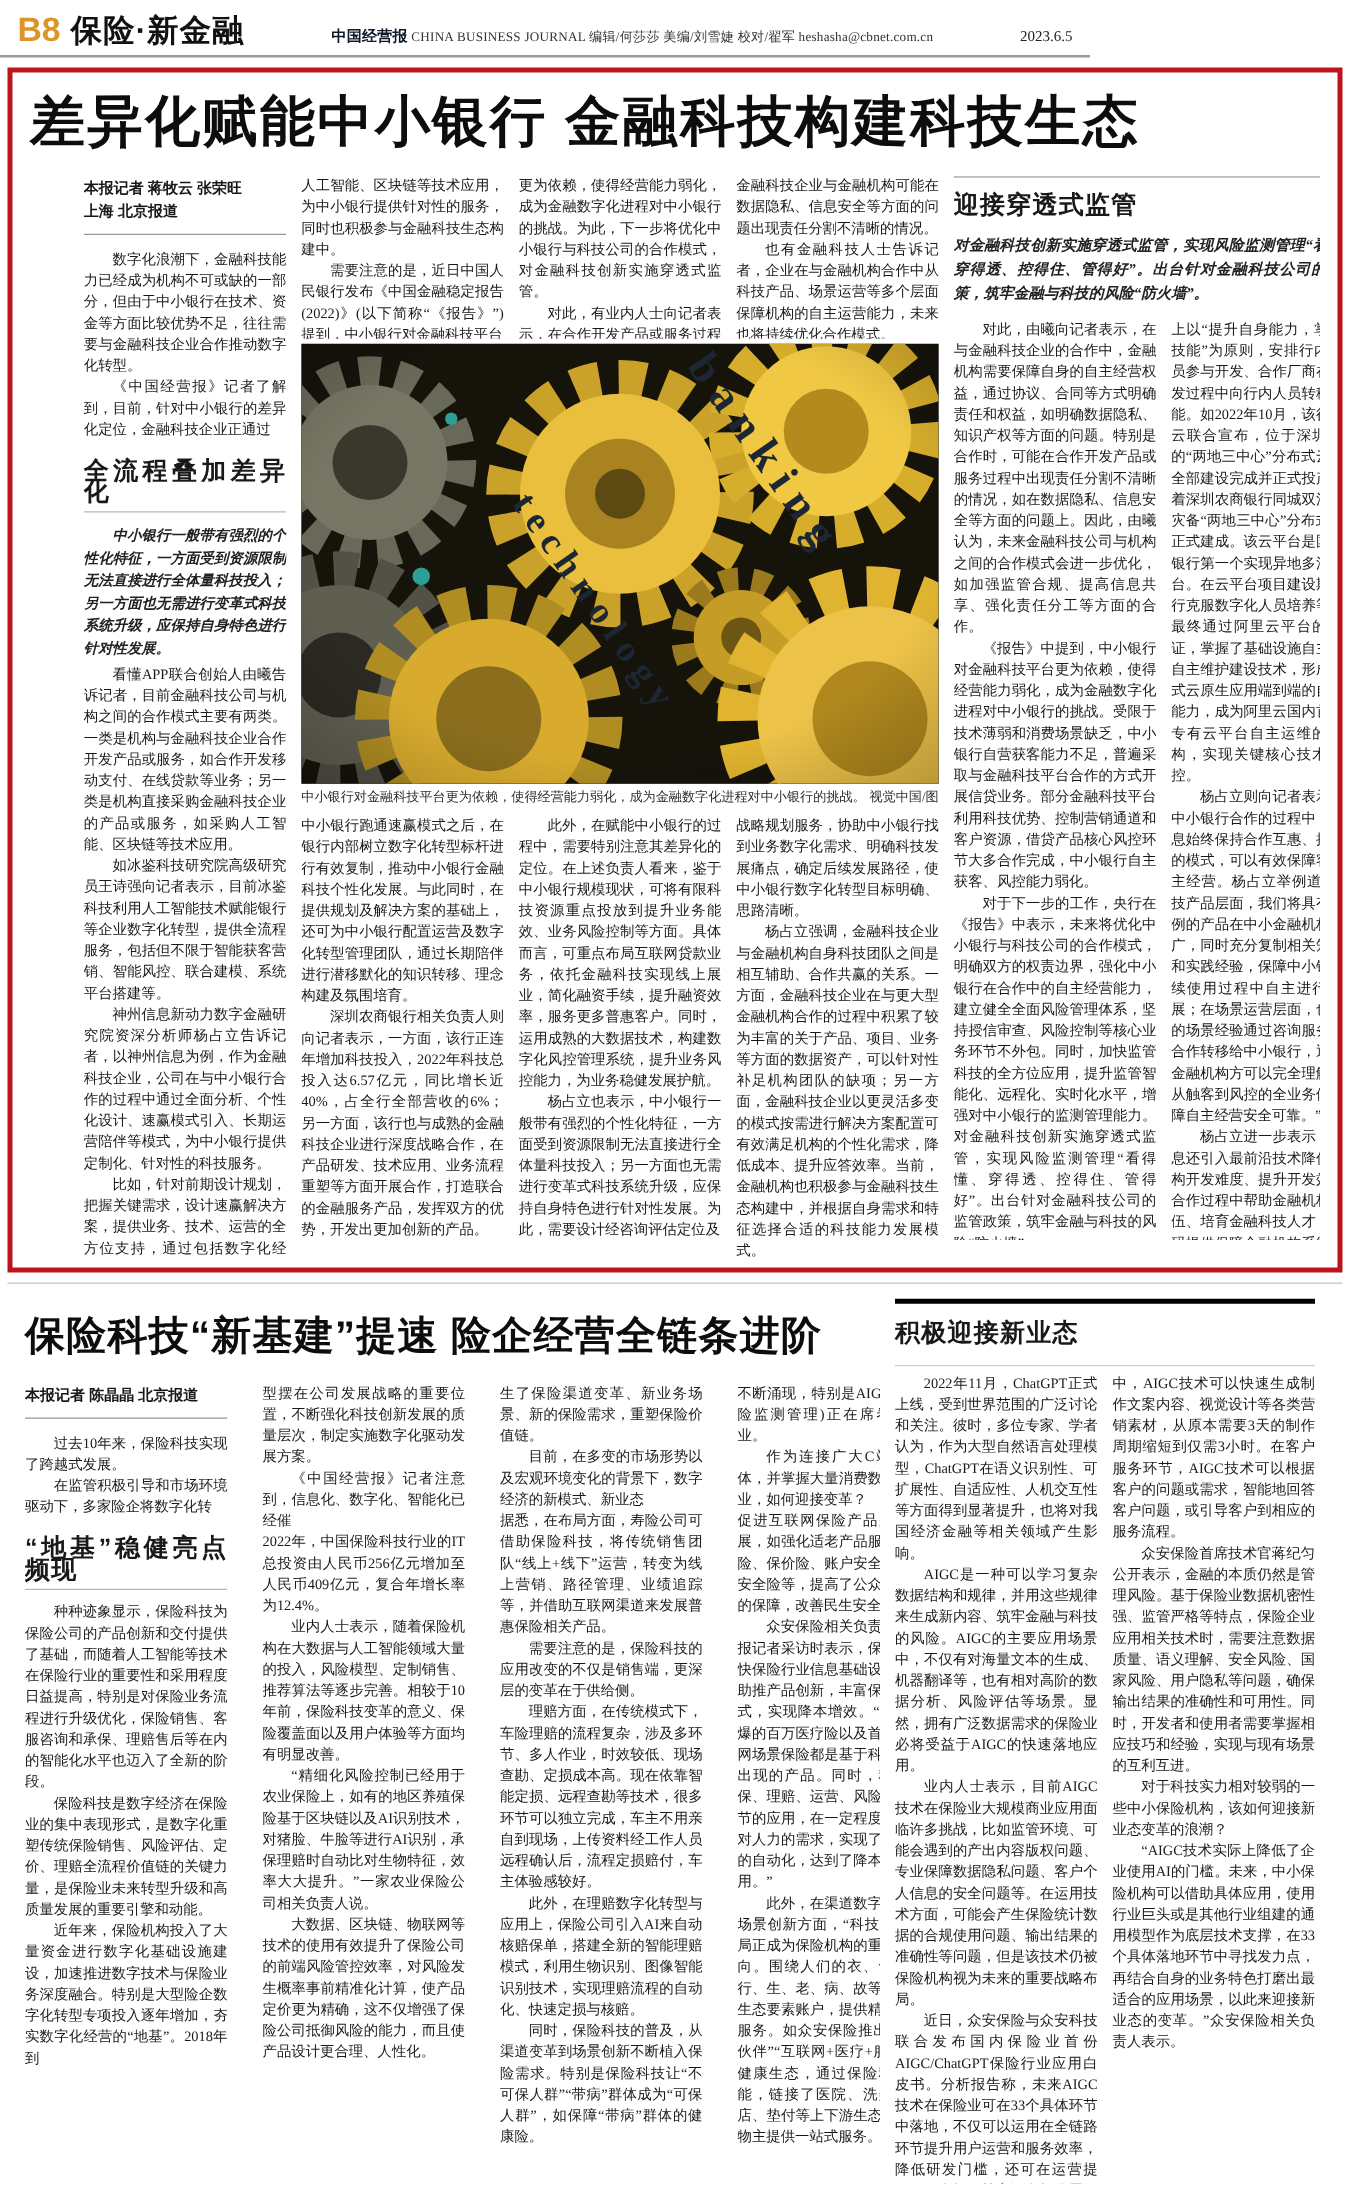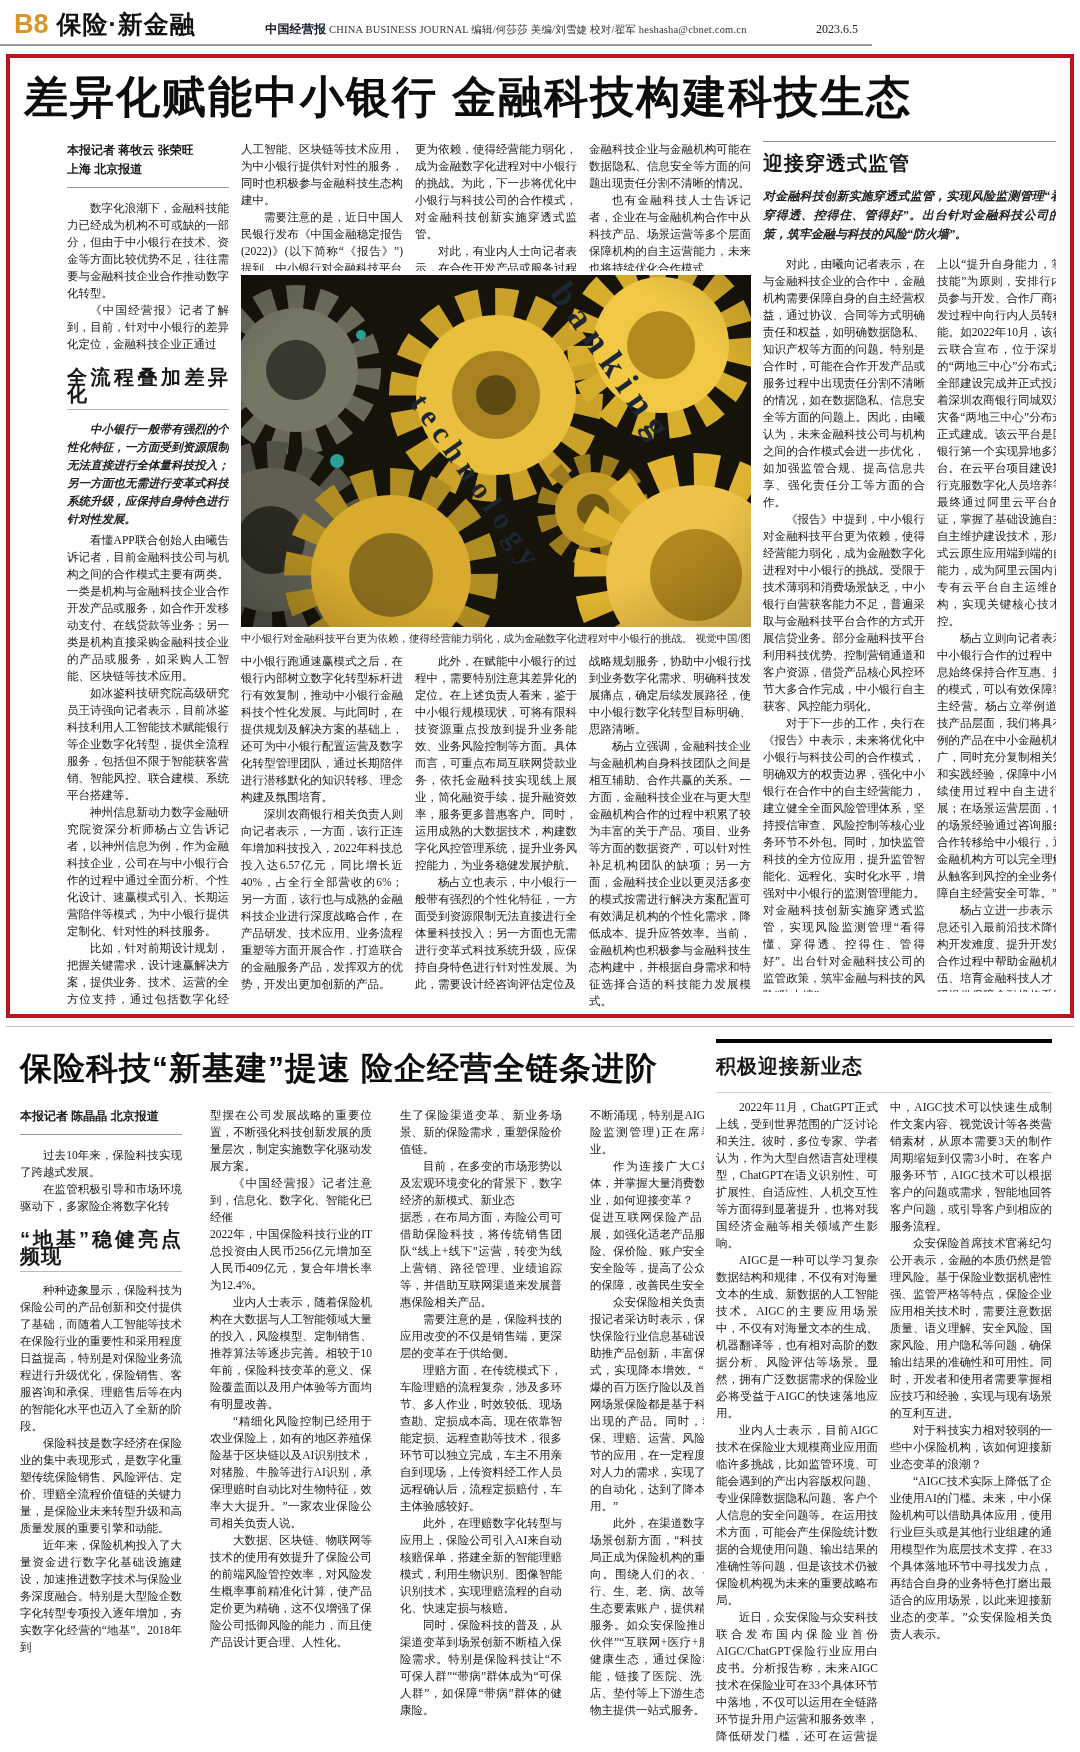--- a/index.html
+++ b/index.html
@@ -247,21 +247,21 @@
             <p>众安保险相关负责人接受本报记者采访时表示，保险科技加快保险行业信息基础设施建设，助推产品创新，丰富保险业务模式，实现降本增效。“近年来火爆的百万医疗险以及首创的互联网场景保险都是基于科技发展而出现的产品。同时，科技在核保、理赔、运营、风险防控等环节的应用，在一定程度上减少了对人力的需求，实现了保险服务的自动化，达到了降本增效的作用。”</p>
             <p>此外，在渠道数字化转型与场景创新方面，“科技+生态”布局正成为保险机构的重要发展方向。围绕人们的衣、食、住、行、生、老、病、故等场景搭建生态要素账户，提供精准的保险服务。如众安保险推出了“宠物伙伴”“互联网+医疗+服务”宠物健康生态，通过保险科技的赋能，链接了医院、洗美、宠物店、垫付等上下游生态链，为宠物主提供一站式服务。</p>
           </div>
       </div>
     </div>
     <div class="sidebar">
       <div class="sidebar-title">积极迎接新业态</div>
       <div class="scols">
         <div class="scol">
             <p>2022年11月，ChatGPT正式上线，受到世界范围的广泛讨论和关注。彼时，多位专家、学者认为，作为大型自然语言处理模型，ChatGPT在语义识别性、可扩展性、自适应性、人机交互性等方面得到显著提升，也将对我国经济金融等相关领域产生影响。</p>
-            <p>AIGC是一种可以学习复杂数据结构和规律，不仅有对海量文本的生成、新数据的人工智能技术。AIGC的主要应用场景中，不仅有对海量文本的生成、机器翻译等，也有相对高阶的数据分析、风险评估等场景。显然，拥有广泛数据需求的保险业必将受益于AIGC的快速落地应用。</p>
+            <p>AIGC是一种可以学习复杂数据结构和规律，并用这些规律来生成新内容、筑牢金融与科技的风险。AIGC的主要应用场景中，不仅有对海量文本的生成、机器翻译等，也有相对高阶的数据分析、风险评估等场景。显然，拥有广泛数据需求的保险业必将受益于AIGC的快速落地应用。</p>
             <p>业内人士表示，目前AIGC技术在保险业大规模商业应用面临许多挑战，比如监管环境、可能会遇到的产出内容版权问题、专业保障数据隐私问题、客户个人信息的安全问题等。在运用技术方面，可能会产生保险统计数据的合规使用问题、输出结果的准确性等问题，但是该技术仍被保险机构视为未来的重要战略布局。</p>
             <p>近日，众安保险与众安科技联合发布国内保险业首份AIGC/ChatGPT保险行业应用白皮书。分析报告称，未来AIGC技术在保险业可在33个具体环节中落地，不仅可以运用在全链路环节提升用户运营和服务效率，降低研发门槛，还可在运营提效、研发提效等方面发挥作用。在产品营销过程</p>
           </div>
         <div class="scol">
             <p class="noind">中，AIGC技术可以快速生成制作文案内容、视觉设计等各类营销素材，从原本需要3天的制作周期缩短到仅需3小时。在客户服务环节，AIGC技术可以根据客户的问题或需求，智能地回答客户问题，或引导客户到相应的服务流程。</p>
             <p>众安保险首席技术官蒋纪匀公开表示，金融的本质仍然是管理风险。基于保险业数据机密性强、监管严格等特点，保险企业应用相关技术时，需要注意数据质量、语义理解、安全风险、国家风险、用户隐私等问题，确保输出结果的准确性和可用性。同时，开发者和使用者需要掌握相应技巧和经验，实现与现有场景的互利互进。</p>
             <p>对于科技实力相对较弱的一些中小保险机构，该如何迎接新业态变革的浪潮？</p>
             <p>“AIGC技术实际上降低了企业使用AI的门槛。未来，中小保险机构可以借助具体应用，使用行业巨头或是其他行业组建的通用模型作为底层技术支撑，在33个具体落地环节中寻找发力点，再结合自身的业务特色打磨出最适合的应用场景，以此来迎接新业态的变革。”众安保险相关负责人表示。</p>
           </div>
       </div>

